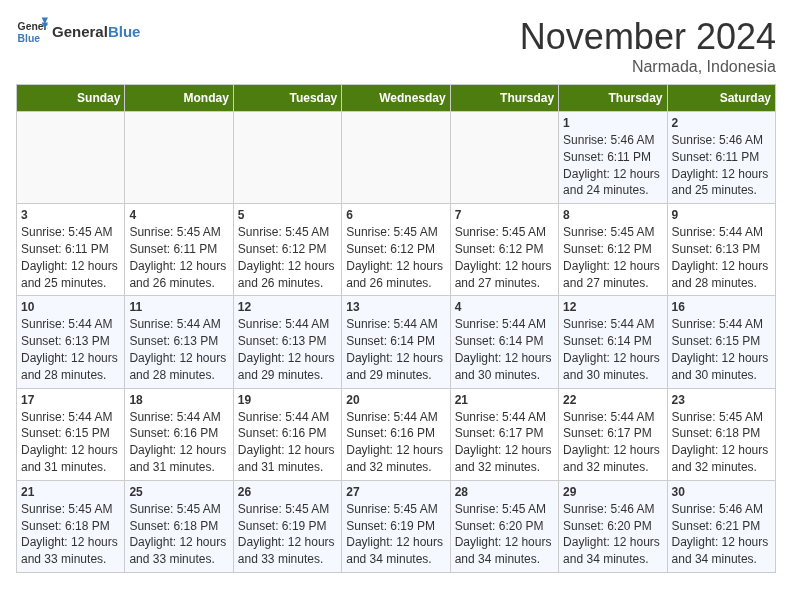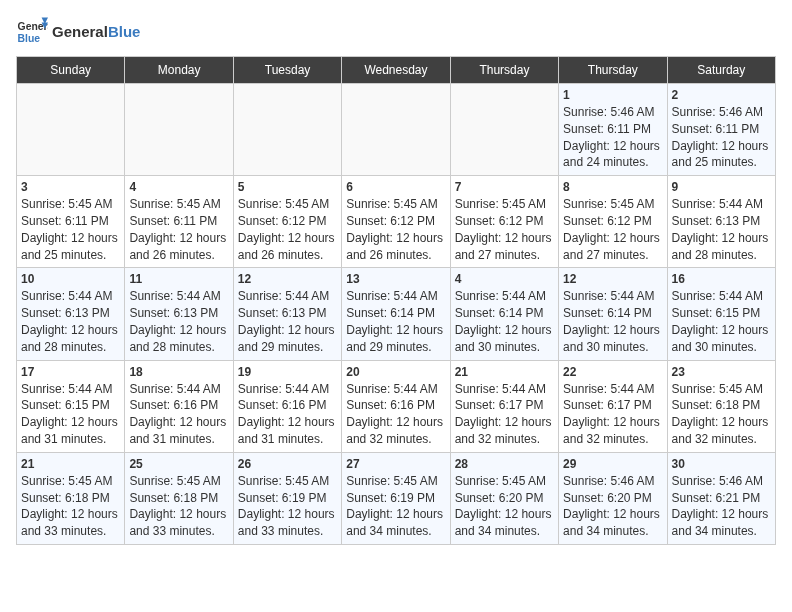--- a/index.html
+++ b/index.html
@@ -28,26 +28,26 @@
     .title-area { text-align: right; }
     .month-title { font-size: 36px; color: #333; font-weight: normal; }
     .location-title { font-size: 16px; color: #555; }
 
     table {
       width: 100%;
       border-collapse: collapse;
       table-layout: fixed;
     }
     thead tr th {
-      background-color: #404040;
+      background-color: #4d7c0f;
       color: #fff;
       font-size: 12px;
-      font-weight: normal;
+      font-weight: bold;
       padding: 6px 4px;
-      text-align: center;
+      text-align: right;
       border: 1px solid #ccc;
     }
     tbody tr td {
       border: 1px solid #ccc;
       vertical-align: top;
       padding: 4px;
       font-size: 9.5px;
       color: #333;
       height: 80px;
       background: #fff;
@@ -84,20 +84,22 @@
       <polygon points="32,8 40,8 36,16" fill="#3a7abf"></polygon>
       <polygon points="36,4 44,4 40,12" fill="#3a7abf" transform="translate(-4,-2)"></polygon>
     </svg>
     <div>
       <div>
         <span style="font-size:15px;font-weight:bold;color:#333;">General</span><span style="font-size:15px;font-weight:bold;color:#3a7abf;">Blue</span>
       </div>
     </div>
   </div>
   <div class="title-area">
+    <div class="month-title">November 2024</div>
+    <div class="location-title">Narmada, Indonesia</div>
   </div>
 </div>
 
 <table>
   <thead>
     <tr>
     <th>Sunday</th>
         <th>Monday</th>
         <th>Tuesday</th>
         <th>Wednesday</th>

